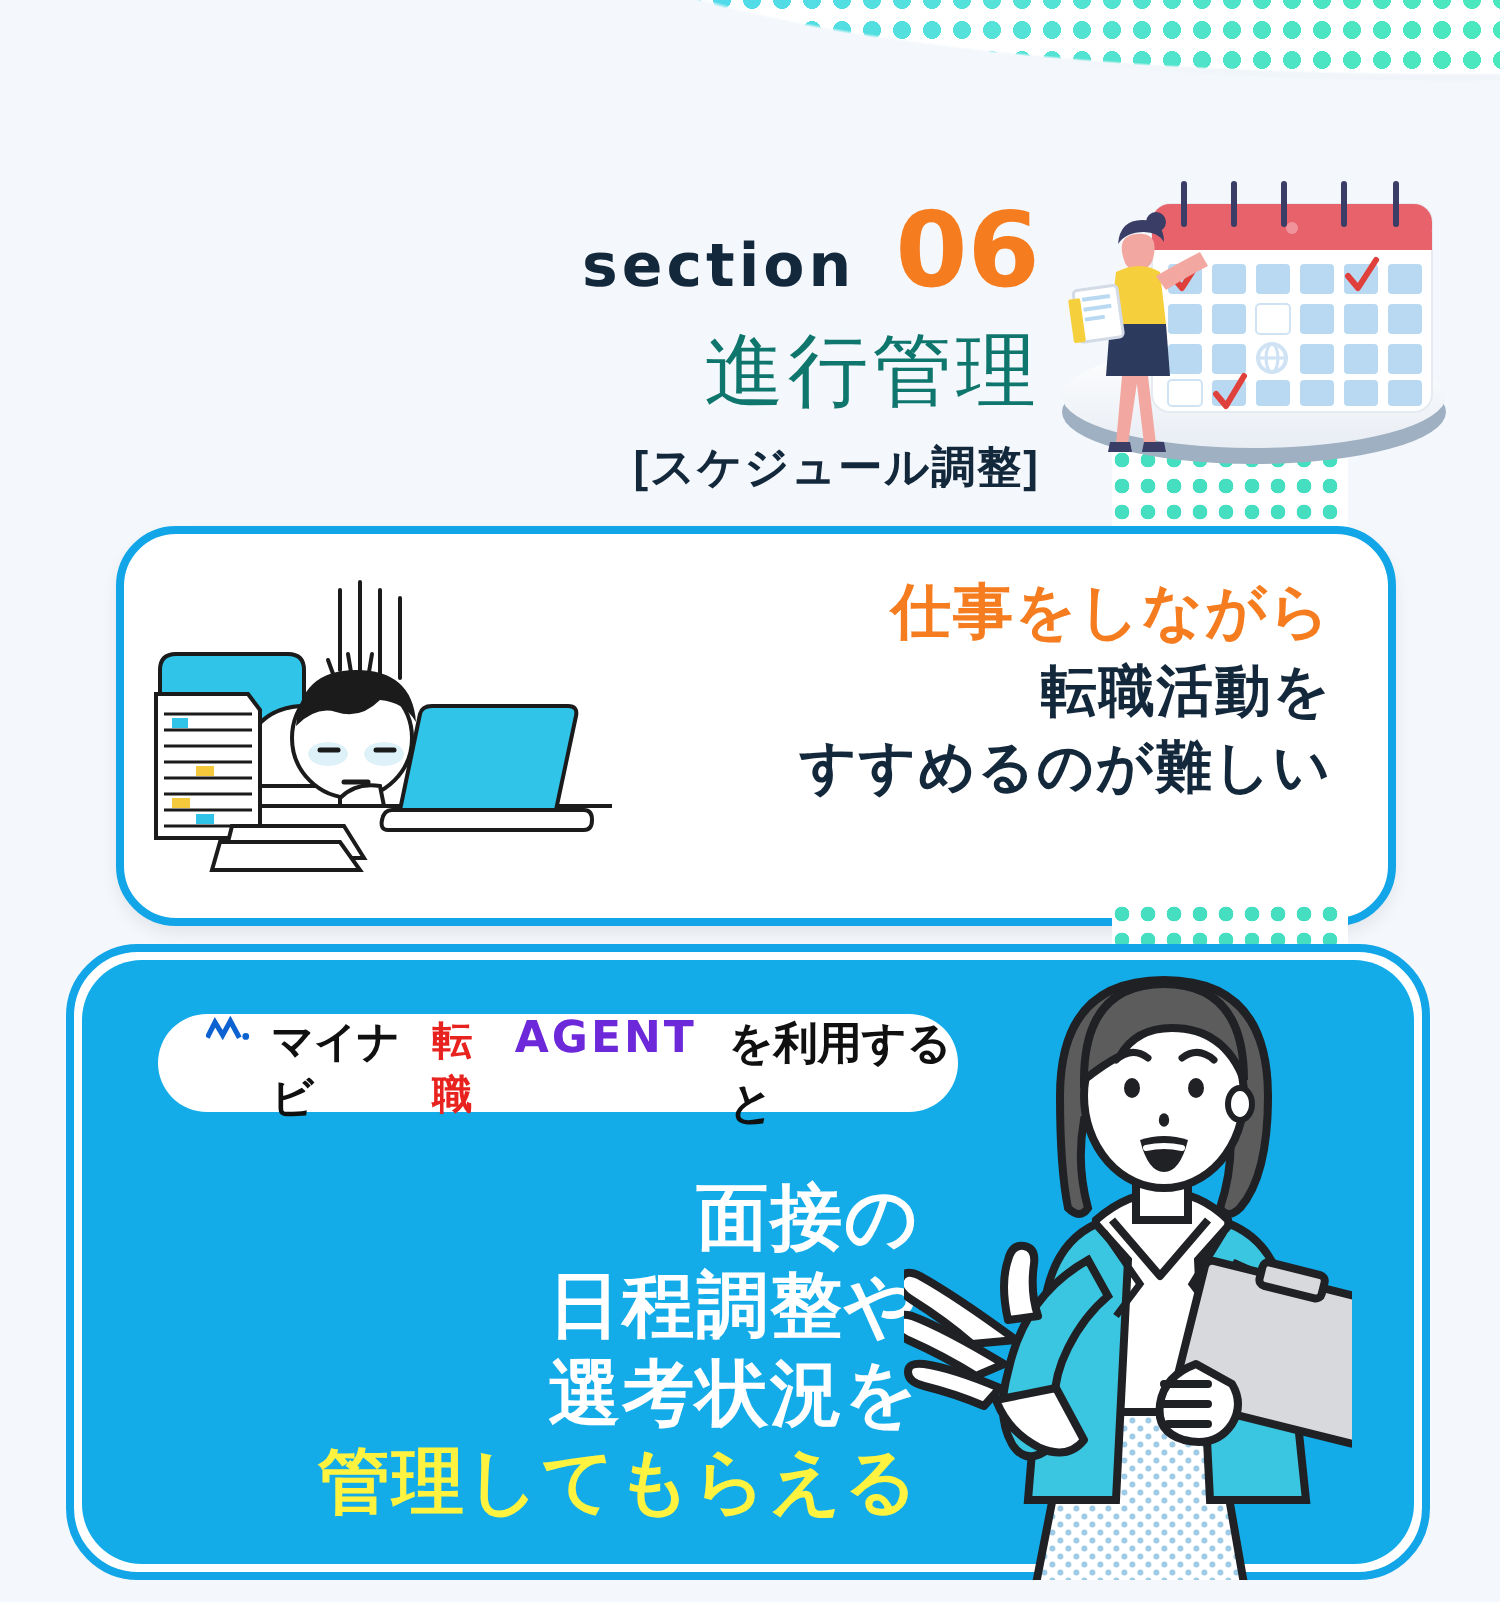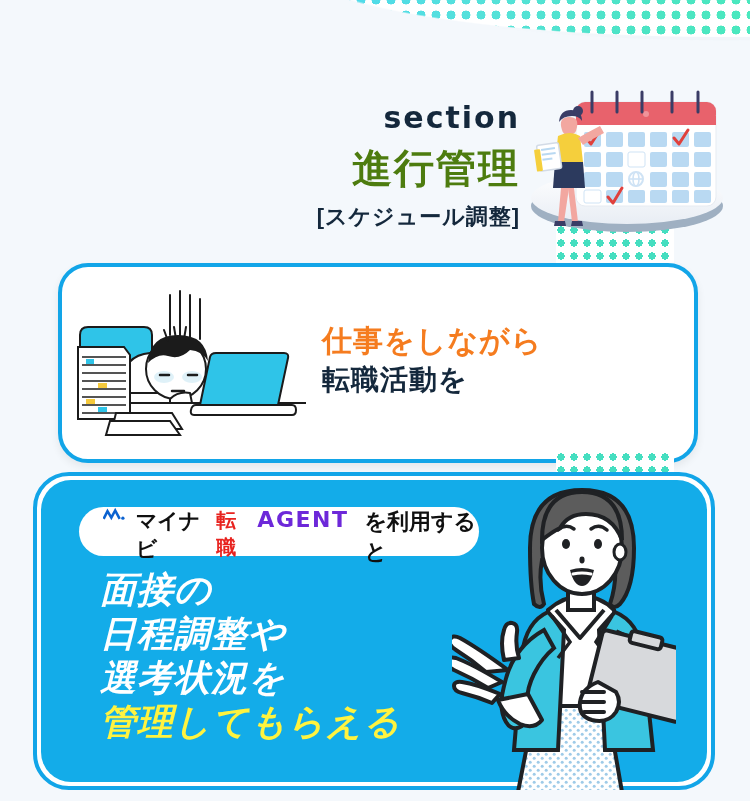--- a/index.html
+++ b/index.html
@@ -44,21 +44,21 @@
   .sec-head{position:absolute;left:0;top:100px;width:520px;text-align:right;}
   .sec-line1{
     font-size:30px;font-weight:700;color:#14283c;letter-spacing:2px;
     font-family:"DejaVu Sans","Liberation Sans",sans-serif;
     display:flex;align-items:baseline;justify-content:flex-end;gap:20px;
     text-shadow:0 0 4px #f4f8fc,0 0 6px #f4f8fc;
     padding-left:32px;
   }
   .sec-num{font-size:52px;font-weight:800;color:#f57c1f;line-height:1;letter-spacing:0;}
   .sec-title{
-    font-size:40px;font-weight:700;color:#4d7c0f;letter-spacing:2px;margin-top:6px;
+    font-size:40px;font-weight:400;color:#0f766e;letter-spacing:2px;margin-top:6px;
     text-shadow:0 0 5px #f4f8fc,0 0 8px #f4f8fc;
   }
   .sec-sub{
     font-size:22px;font-weight:700;color:#14283c;margin-top:6px;letter-spacing:1px;
     text-shadow:0 0 5px #f4f8fc;
   }
 
   
   .calendar-art{position:absolute;left:522px;top:78px;width:210px;height:190px;}
 
@@ -74,23 +74,22 @@
     position:absolute;left:556px;top:452px;width:118px;height:22px;
   }
 
   
   .card-white{
     position:absolute;left:58px;top:263px;width:632px;height:192px;
     background:#ffffff;border:4px solid #12a5e8;border-radius:30px;
     box-shadow:0 4px 8px rgba(0,0,0,.07);
   }
   .card-white .txt{
-    position:absolute;right:42px;top:22px;width:330px;text-align:left;
+    position:absolute;right:28px;top:22px;width:330px;text-align:right;
     line-height:1.18;
-    margin-top:34px;
   }
   .cw-l1{font-size:30px;font-weight:800;color:#f57c1f;letter-spacing:1px;}
   .cw-l2{font-size:28px;font-weight:800;color:#14283c;letter-spacing:1px;margin-top:5px;}
   .cw-l3{font-size:28px;font-weight:800;color:#14283c;letter-spacing:1px;margin-top:5px;}
 
   
   .card-blue-outer{
     position:absolute;left:33px;top:472px;width:682px;height:318px;
     border:4px solid #12a5e8;border-radius:36px;background:#ffffff;
     box-sizing:border-box;
@@ -104,23 +103,22 @@
     background:#ffffff;border-radius:25px;display:flex;align-items:flex-start;
     padding-left:24px;box-sizing:border-box;gap:7px;
   }
   .lg-mark{width:30px;height:16px;display:block;}
   .lg-mynavi{font-size:21px;font-weight:800;color:#101010;letter-spacing:0px;}
   .lg-tenshoku{font-size:20px;font-weight:800;color:#e8231f;letter-spacing:0px;}
   .lg-agent{font-size:22px;font-weight:700;color:#6d28d9;letter-spacing:1.5px;font-family:"DejaVu Sans","Liberation Sans",sans-serif;}
   .lg-riyou{font-size:22px;font-weight:600;color:#101010;margin-left:9px;letter-spacing:0px;}
 
   .blue-text{
-    position:absolute;left:100px;top:568px;width:360px;text-align:left;
+    position:absolute;left:100px;top:587px;width:360px;text-align:right;
     line-height:1.22;
-    font-style:italic;
   }
   .bt-line{font-size:36px;font-weight:800;color:#ffffff;letter-spacing:1px;}
   .bt-line.hl{color:#fff33f;}
 
   
   .woman-art{position:absolute;left:452px;top:460px;width:262px;height:330px;}
 
   
   .desk-art{position:absolute;left:68px;top:283px;width:252px;height:155px;}
 </style>
@@ -133,20 +131,21 @@
   <div class="swoosh-mask">
     <div class="dot-swoosh" style="left:0;top:0;">
       <div class="grad"></div>
       <div class="inner"></div>
     </div>
   </div>
 
   <div class="sec-head">
     <div class="sec-line1">
       <span>section</span>
+      <span class="sec-num">06</span>
     </div>
     <div class="sec-title">進行管理</div>
     <div class="sec-sub">[スケジュール調整]</div>
   </div>
 
   <div class="band-under-cal dots-green"></div>
 
   <div class="calendar-art">
     <svg viewBox="0 0 210 190" width="210" height="190">
       <defs>
@@ -301,20 +300,21 @@
         </g>
 
         <path d="M44 126 h56 l10 16 h-70z" fill="#ffffff" stroke="#1b1b1b" stroke-width="2"></path>
         <path d="M38 134 h60 l10 14 h-74z" fill="#ffffff" stroke="#1b1b1b" stroke-width="2"></path>
       </svg>
     </div>
 
     <div class="txt">
       <div class="cw-l1">仕事をしながら</div>
       <div class="cw-l2">転職活動を</div>
+      <div class="cw-l3">すすめるのが難しい</div>
     </div>
   </div>
 
   <div class="band-mid dots-green"></div>
 
   <div class="card-blue-outer"></div>
   <div class="card-blue"></div>
 
   <div class="logo-pill">
     <svg class="lg-mark" viewBox="0 0 40 20">

